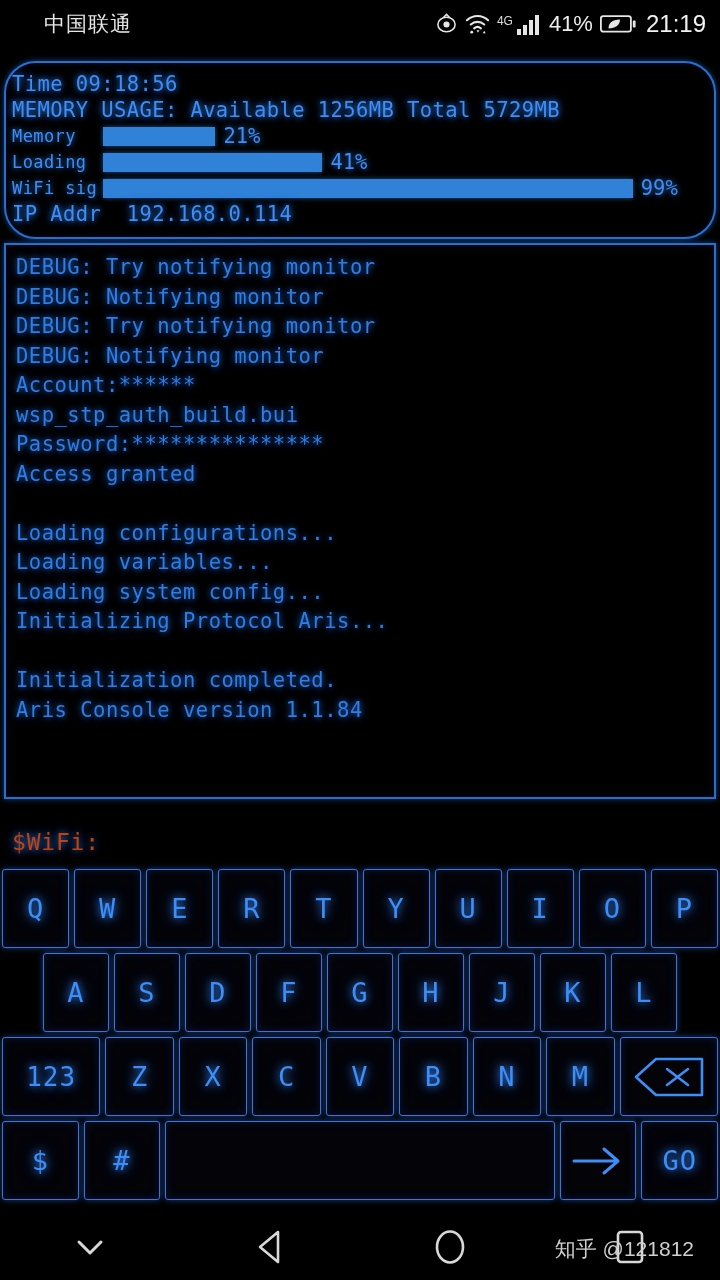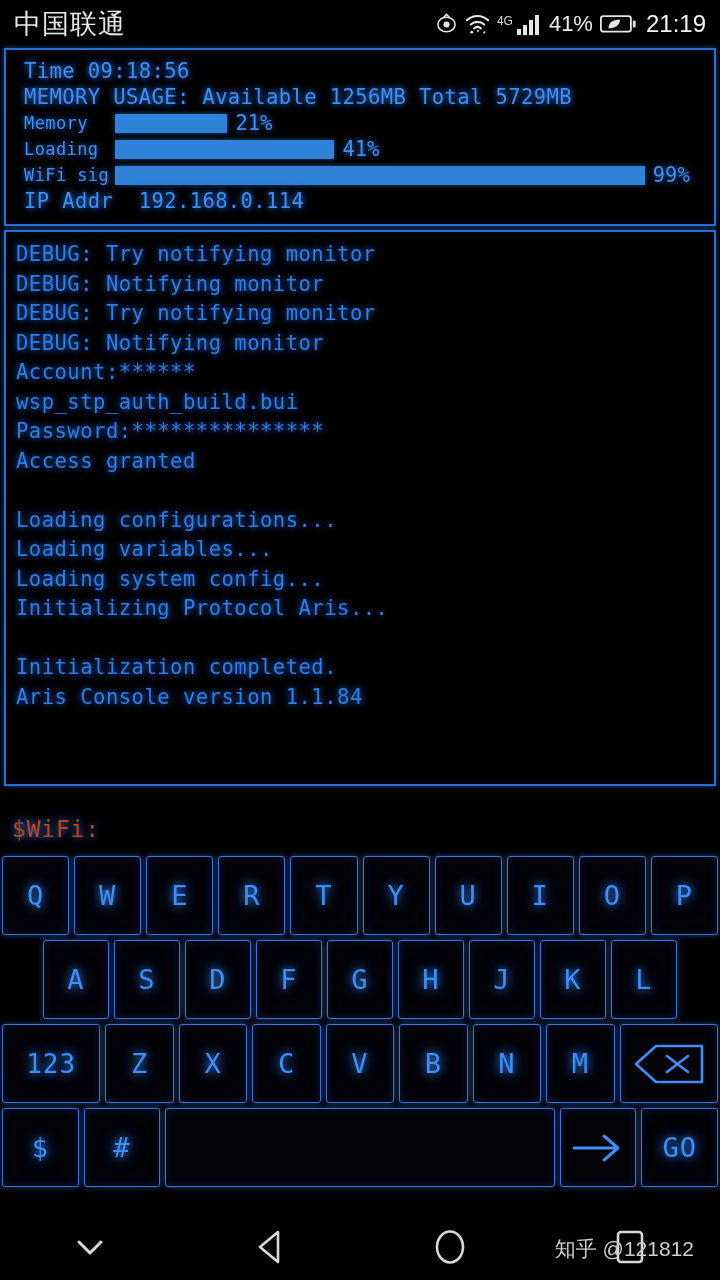--- a/index.html
+++ b/index.html
@@ -12,35 +12,35 @@
   body { position:relative; }
 
   
   .statusbar {
     height:48px; width:100%;
     display:flex; align-items:center; justify-content:space-between;
     padding:0 14px;
     color:#e8e8e8;
     font-family:"Liberation Sans", sans-serif;
   }
-  .carrier { font-size:27px; letter-spacing:1px; color:#e6e6e6; }
+  .carrier { font-size:21px; letter-spacing:1px; color:#e6e6e6;margin-left:30px; }
   .status-right { display:flex; align-items:center; gap:7px; }
   .status-right .sicon { display:flex; align-items:center; }
   .net-label { font-size:12px; color:#dcdcdc; align-self:flex-start; margin-top:4px; margin-right:-4px; }
   .battpct { font-size:22px; color:#ededed; letter-spacing:0px; }
   .clock { font-size:24px; color:#f2f2f2; margin-left:3px; }
 
   
   .panel {
     border:2px solid #2a6fd0;
     background:#000;
     box-shadow:0 0 6px rgba(42,120,230,.55), inset 0 0 8px rgba(20,60,130,.25);
     margin:0 4px;
   }
-  #sys-panel { margin-top:0; padding:8px 10px 10px 18px; }
+  #sys-panel { margin-top:13px; padding:8px 10px 10px 6px;border-radius:32px; }
   .ln {
     color:#3d8ef7;
     font-size:20.5px;
     line-height:26px;
     letter-spacing:.4px;
     text-shadow:0 0 6px rgba(60,140,255,.85), 0 0 12px rgba(40,110,230,.5);
     white-space:pre;
   }
   .meter-row { display:flex; align-items:center; height:26px; }
   .meter-label { color:#3d8ef7; font-size:17px; letter-spacing:.4px;

